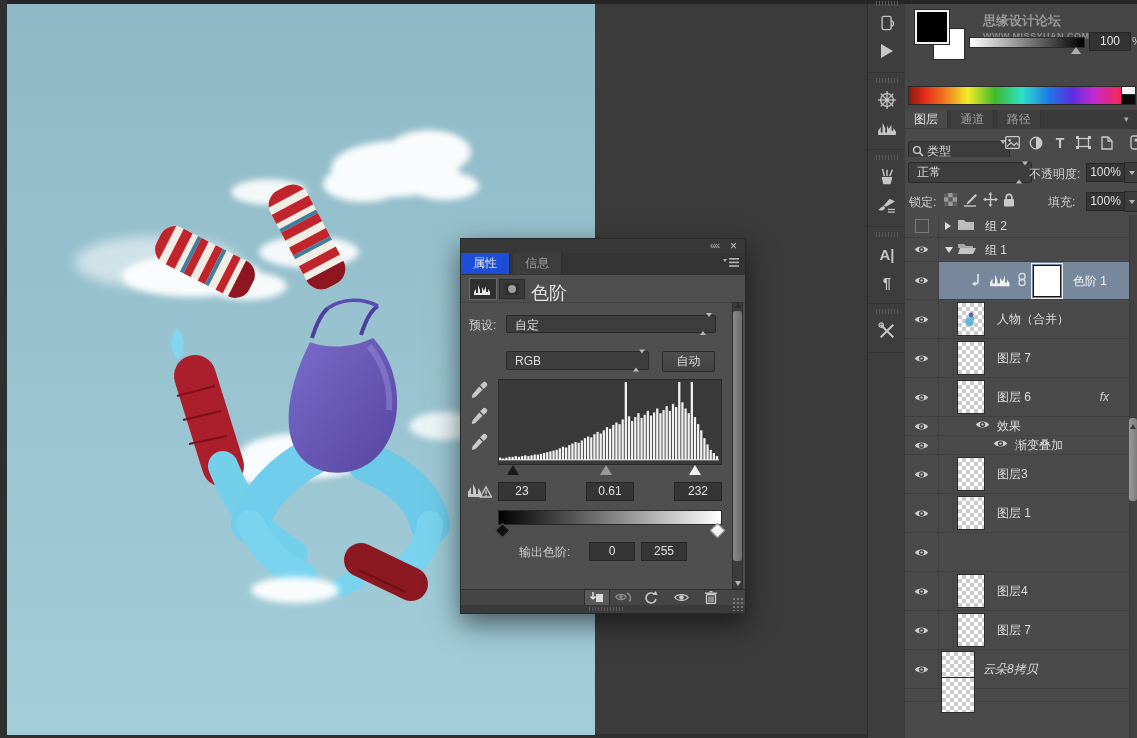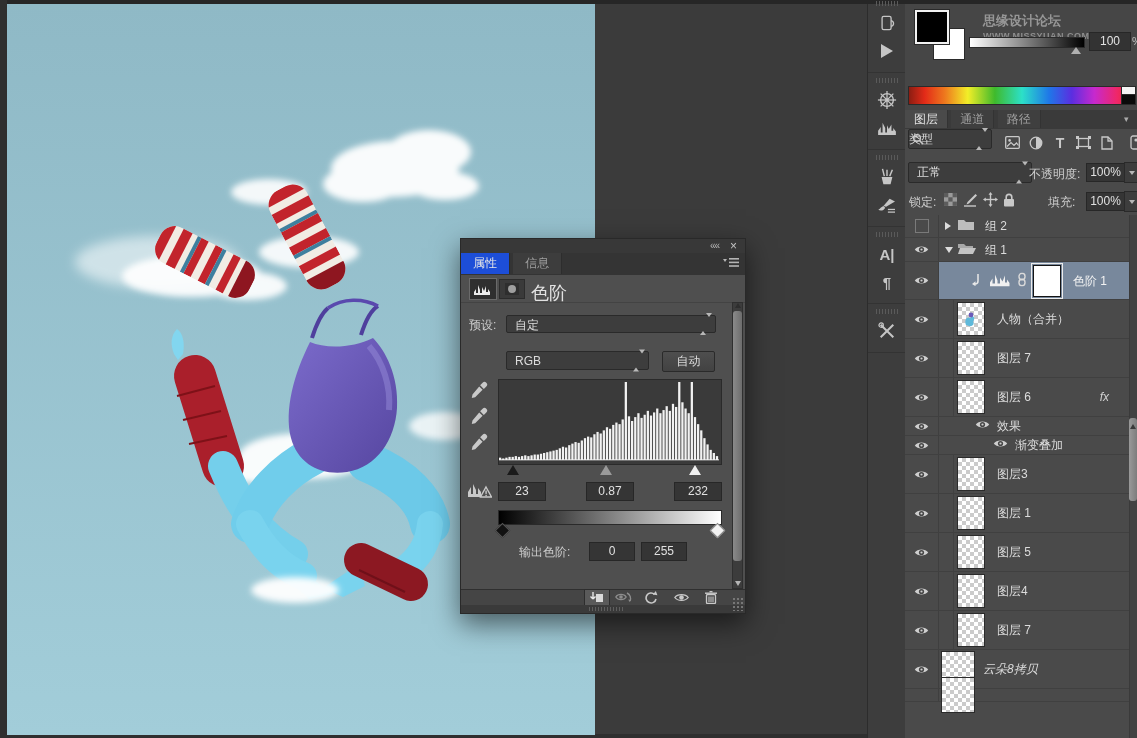--- a/index.html
+++ b/index.html
@@ -327,21 +327,21 @@
   <div class="abs" id="spectrum-cap-b"></div>
 
   <div class="abs" id="ltabs">
     <span class="ltab active">图层</span>
     <span class="ltab">通道</span>
     <span class="ltab">路径</span>
   </div>
   <div class="abs" id="ltabs-menu">▾</div>
 
   <div class="abs" id="filter-row">
-    <div class="dd" style="left:3px;top:0;width:82px;height:18px;line-height:18px;">
+    <div class="dd" style="left:3px;top:12px;width:82px;height:18px;line-height:18px;padding-left:18px;">
       <svg style="position:absolute;left:3px;top:3px;" width="12" height="12" viewBox="0 0 12 12">
           <circle cx="5" cy="5" r="3.4" fill="none" stroke="#c9c9c9" stroke-width="1.4"></circle>
           <line x1="7.6" y1="7.6" x2="11" y2="11" stroke="#c9c9c9" stroke-width="1.6"></line>
         </svg>
       <span>类型</span>
       <span class="updown"><span class="tri-up"></span><span class="tri-dn"></span></span>
     </div>
     <div class="ficon" style="left:98px;">
       <svg width="15" height="13" viewBox="0 0 15 13">
           <rect x=".7" y=".7" width="13.6" height="11.6" rx="1" fill="none" stroke="#c9c9c9" stroke-width="1.3"></rect>
@@ -593,25 +593,20 @@
           <span class="lr-label" style="left: 58px;">图层 1</span>
         </div>
       </div>
       <div class="layer-row" style="height: 39px;">
         <div class="eye-cell">
           <svg width="15" height="11" viewBox="0 0 15 11">
             <path d="M.8 5.5 C3.4 1.5 11.6 1.5 14.2 5.5 C11.6 9.5 3.4 9.5 .8 5.5Z" fill="#cfcfcf"></path>
             <circle cx="7.5" cy="5.5" r="2.6" fill="#474747"></circle>
             <circle cx="7.5" cy="5.5" r="1.1" fill="#cfcfcf"></circle>
           </svg>
-        </div>
-        <div class="row-body">
-          <span class="indent-line"></span>
-          <span class="thumb" style="left: 18px; width: 26px; height: 32px; position: absolute;"></span>
-          <span class="lr-label" style="left: 58px;">图层 5</span>
         </div>
       </div>
       <div class="layer-row" style="height: 39px;">
         <div class="eye-cell">
           <svg width="15" height="11" viewBox="0 0 15 11">
             <path d="M.8 5.5 C3.4 1.5 11.6 1.5 14.2 5.5 C11.6 9.5 3.4 9.5 .8 5.5Z" fill="#cfcfcf"></path>
             <circle cx="7.5" cy="5.5" r="2.6" fill="#474747"></circle>
             <circle cx="7.5" cy="5.5" r="1.1" fill="#cfcfcf"></circle>
           </svg>
         </div>
@@ -802,21 +797,21 @@
   <div class="abs" style="left:7px;top:243px;">
     <svg width="24" height="16" viewBox="0 0 24 16">
         <path d="M0 15 V10 L3 5 V12 H5 V2 L8 8 V12 H10 V6 L13 10 V15 Z" fill="#c9c9c9"></path>
         <path d="M18 5 L23.5 15 H12.5 Z" fill="none" stroke="#c9c9c9" stroke-width="1.4"></path>
         <rect x="17.4" y="8.5" width="1.4" height="3.4" fill="#c9c9c9"></rect>
         <rect x="17.4" y="12.8" width="1.4" height="1.4" fill="#c9c9c9"></rect>
       </svg>
   </div>
 
   <div class="valbox abs" id="in-black-box">23</div>
-  <div class="valbox abs" id="in-gamma-box">0.87</div>
+  <div class="valbox abs" id="in-gamma-box">0.61</div>
   <div class="valbox abs" id="in-white-box">232</div>
 
   <div class="abs" id="out-gradient"></div>
   <div class="odiamond abs" style="left:36px;top:286px;background:#111;border:1px solid #555;"></div>
   <div class="odiamond abs" style="left:251px;top:286px;background:#f2f2f2;border:1px solid #888;"></div>
 
   <span class="plabel abs" id="out-label">输出色阶:</span>
   <div class="valbox abs" id="out-black-box">0</div>
   <div class="valbox abs" id="out-white-box">255</div>
 

